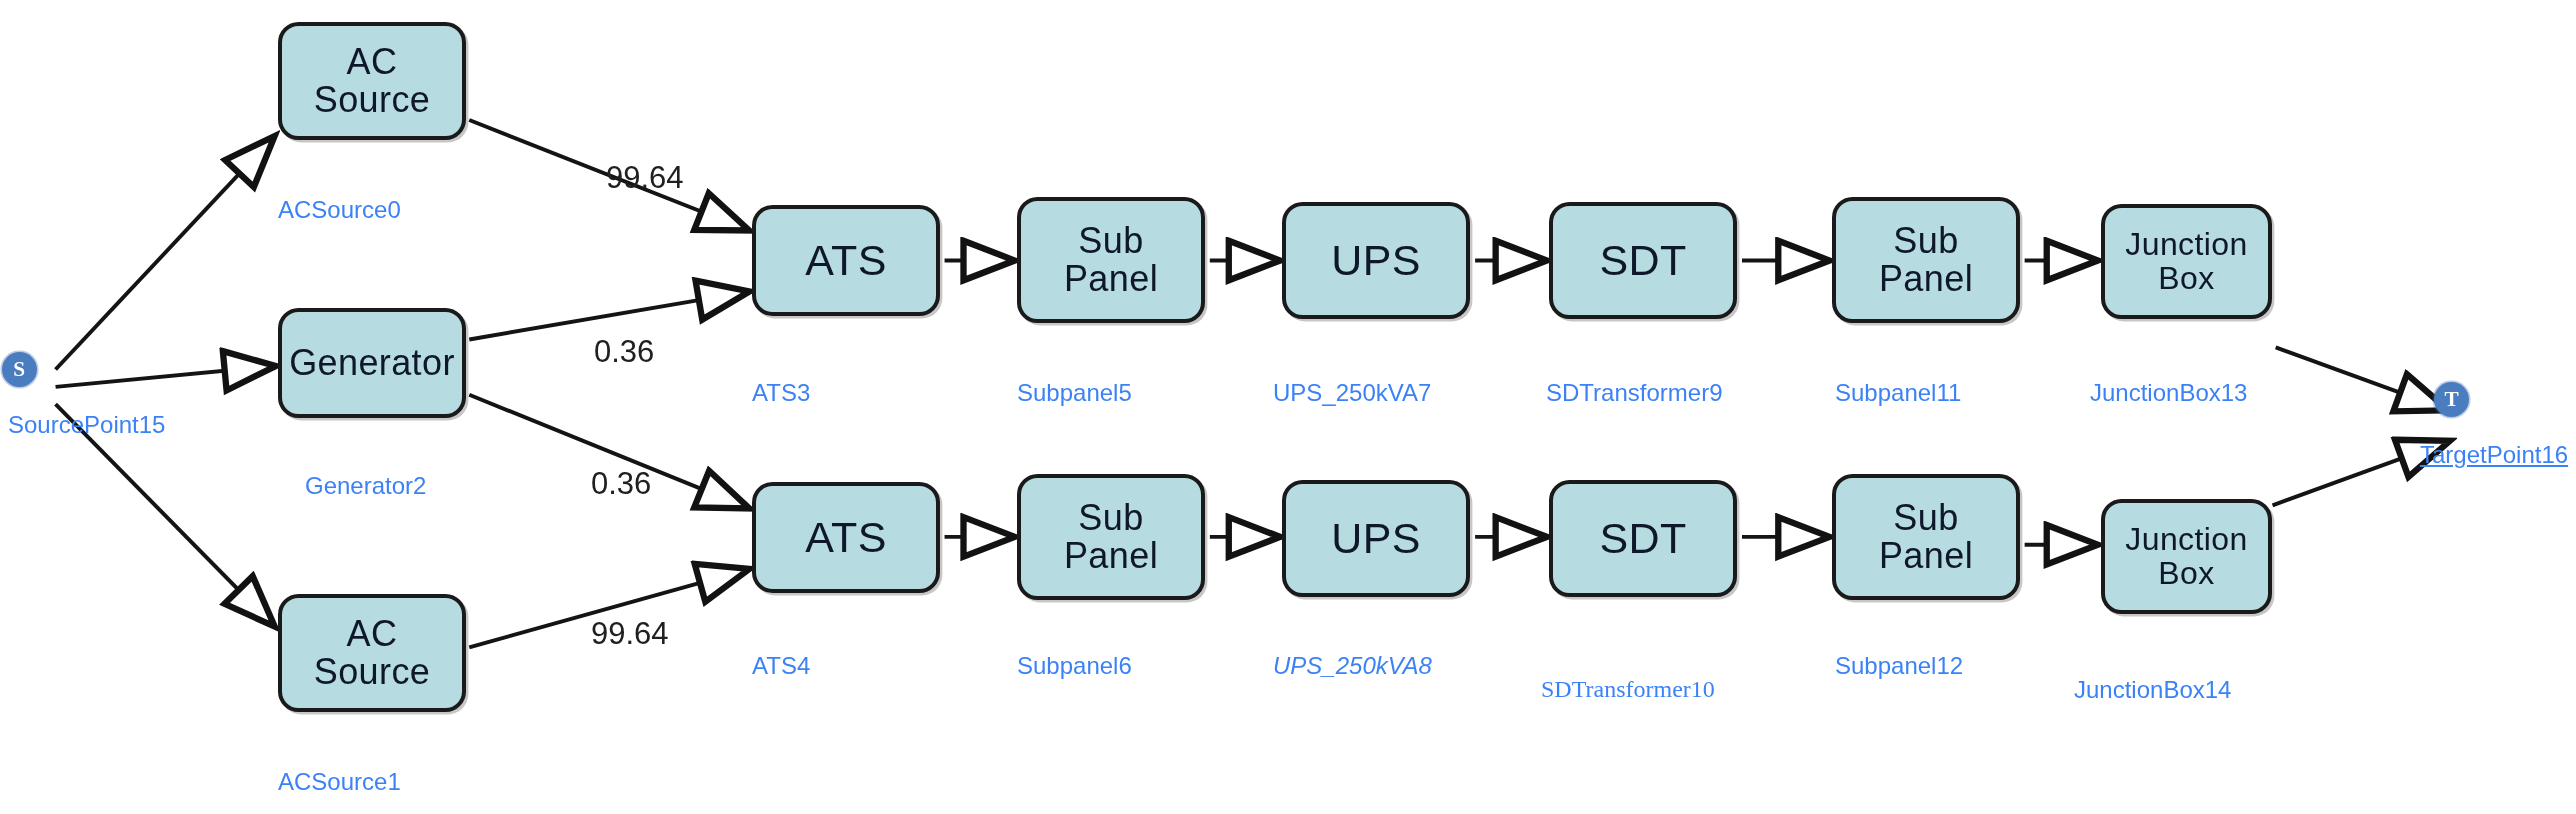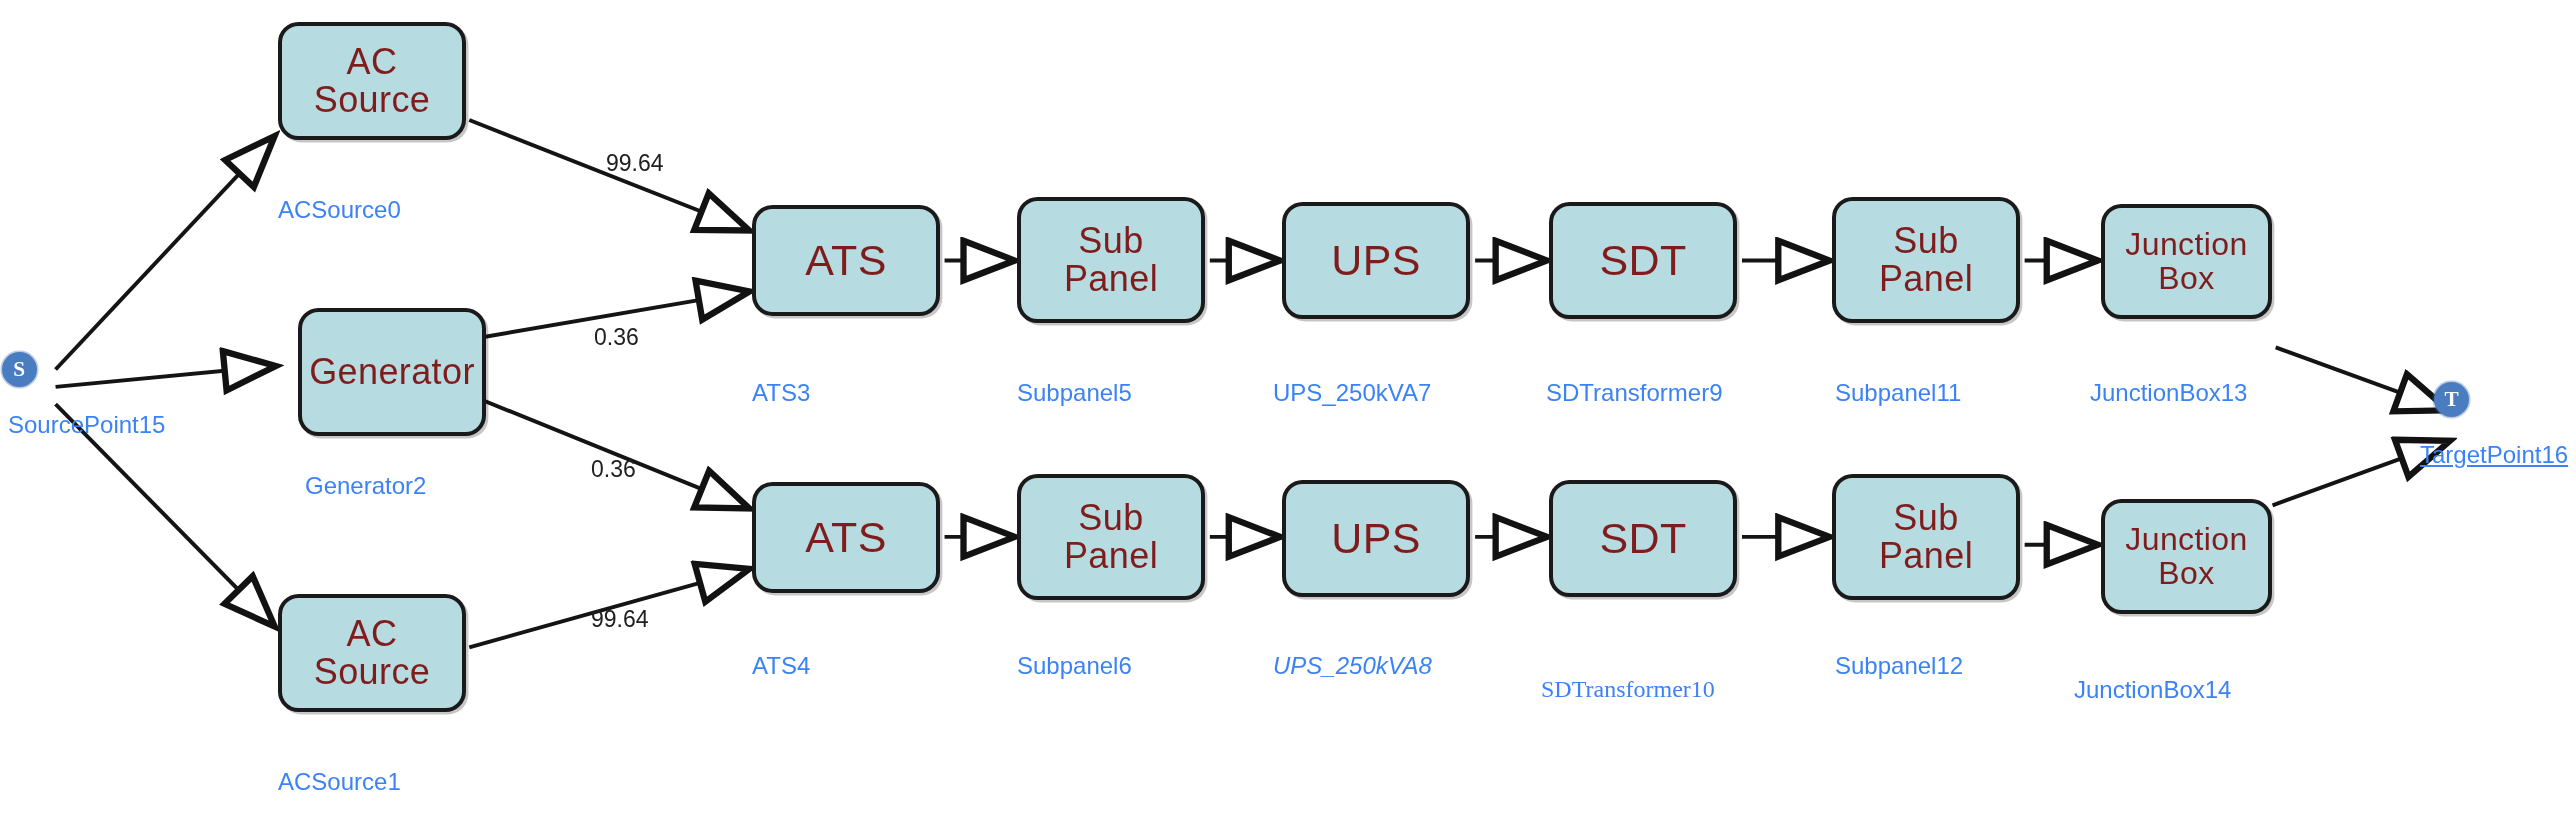--- a/index.html
+++ b/index.html
@@ -15,39 +15,40 @@
   .node{
     position:absolute;
     box-sizing:border-box;
     background:#b6dbe0;
     border:4.7px solid #1a1a1a;
     border-radius:20.5px;
     display:flex;
     align-items:center;
     justify-content:center;
     text-align:center;
-    color:#7f1d1d;
+    color:#0f172a;
     line-height:1.06;
     letter-spacing:0.4px;
     box-shadow:2.4px 2.4px 0 rgba(0,0,0,0.22);
   }
   .node .ntext{display:block;padding:0 3.2px;}
   .nlabel{
     position:absolute;
     color:#3b82f6;
     font-size:24px;
     white-space:nowrap;
     font-family:"Liberation Sans", sans-serif;
   }
   .elabel{
     position:absolute;
     color:#202020;
-    font-size:23px;
+    font-size:31px;
     white-space:nowrap;
     font-family:"Liberation Sans", sans-serif;
+    margin-top:10px;
   }
   .endpoint{
     position:absolute;
     border-radius:50%;
     background:#4a7dc0;
     display:flex;
     align-items:center;
     justify-content:center;
     color:#ffffff;
     font-weight:bold;
@@ -86,21 +87,21 @@
         <line x1="2206" y1="680" x2="2312" y2="680" marker-end="url(#ah)"></line>
         <line x1="2564" y1="690" x2="2652" y2="690" marker-end="url(#ah)"></line>
         <line x1="2878" y1="640" x2="3098" y2="560" marker-end="url(#ah)"></line>
       </g>
   </svg>
 
   <div id="nodes-layer">
       <div class="node" style="left: 278px; top: 22px; width: 188px; height: 118px; font-size: 36px;">
         <span class="ntext">AC<br>Source</span>
       </div>
-      <div class="node" style="left: 278px; top: 308px; width: 188px; height: 128px; font-size: 36px; margin-left: 20px;">
+      <div class="node" style="left: 278px; top: 308px; width: 188px; height: 110px; font-size: 36px;">
         <span class="ntext">Generator</span>
       </div>
       <div class="node" style="left: 278px; top: 594px; width: 188px; height: 118px; font-size: 36px;">
         <span class="ntext">AC<br>Source</span>
       </div>
       <div class="node" style="left: 752px; top: 205px; width: 188px; height: 111px; font-size: 43px;">
         <span class="ntext">ATS</span>
       </div>
       <div class="node" style="left: 1017px; top: 197px; width: 188px; height: 126px; font-size: 36px;">
         <span class="ntext">Sub<br>Panel</span>

